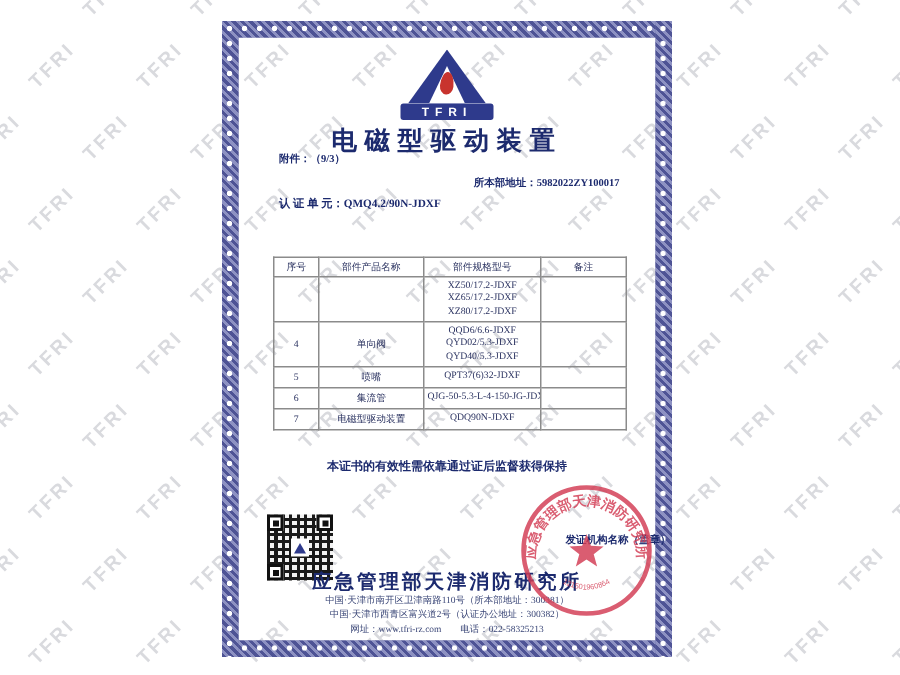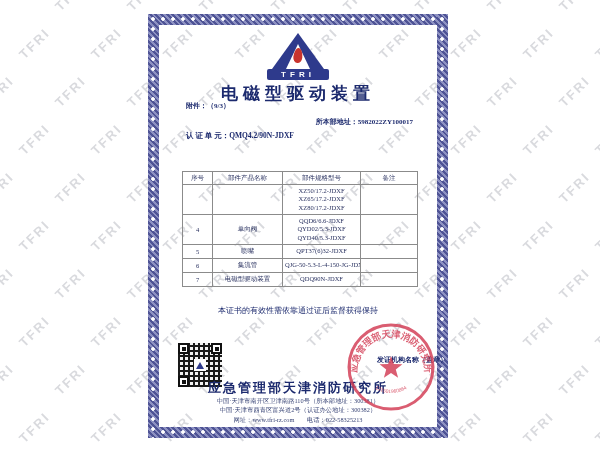--- a/index.html
+++ b/index.html
@@ -39,21 +39,21 @@
   .fields{position:absolute;left:27px;top:106px;font-size:7.5px;font-weight:bold;color:#1c2a6e;line-height:10px;}
   
   .parts{position:absolute;left:23px;top:146px;width:235px;border-collapse:collapse;table-layout:fixed;
          font-size:6.5px;color:#2a3260;}
   .parts th,.parts td{border:1px solid #8b8b8b;padding:1px 2px;text-align:center;font-weight:normal;
          overflow:hidden;}
   .parts thead th{height:10px;}
   .model-line{line-height:8.5px;white-space:nowrap;}
   
   .note1{position:absolute;left:27px;top:268px;font-size:8px;font-weight:bold;color:#1c2a6e;}
-  .note2{position:absolute;left:0;right:0;top:280px;text-align:center;font-size:8px;color:#1c2a6e;}
+  .note2{position:absolute;left:0;right:0;top:280px;text-align:center;font-size:8px;color:#1c2a6e;font-weight:bold;}
   .note3{position:absolute;left:0;right:0;top:292px;text-align:center;font-size:7.2px;color:#1c2a6e;}
   
   .qr{position:absolute;left:19px;top:318px;width:44px;height:44px;
       background-image:repeating-linear-gradient(90deg,#1a1a1a 0 2px,transparent 2px 5px),
                        repeating-linear-gradient(0deg,#1a1a1a 0 2px,#f2f2f2 2px 5px);}
   .qm{position:absolute;width:11px;height:11px;background:#fff;border:2px solid #111;box-sizing:border-box;}
   .qm::after{content:"";position:absolute;inset:1.5px;background:#111;}
   .qm-tl{left:0;top:0;} .qm-tr{right:0;top:0;} .qm-bl{left:0;bottom:0;}
   .qc{position:absolute;left:50%;top:50%;transform:translate(-50%,-50%);width:12px;height:12px;background:#fff;
       display:flex;align-items:center;justify-content:center;}

